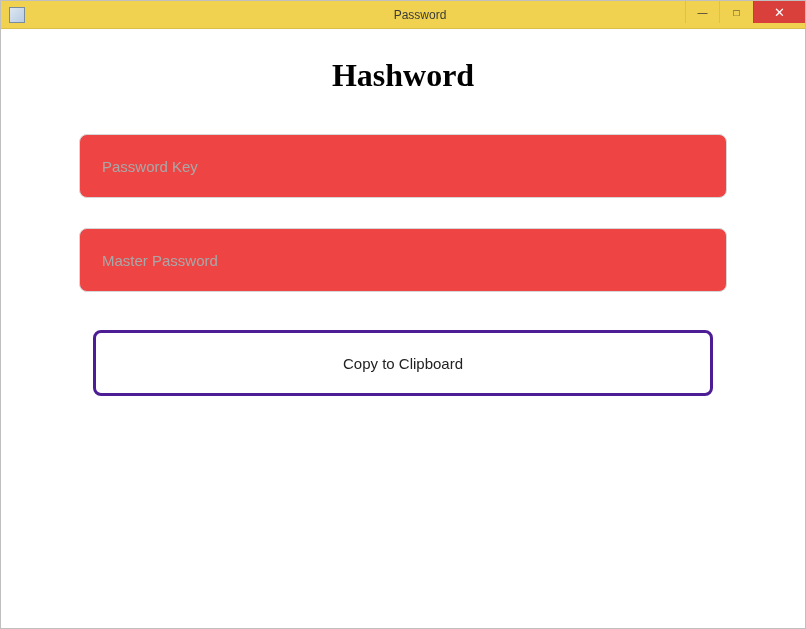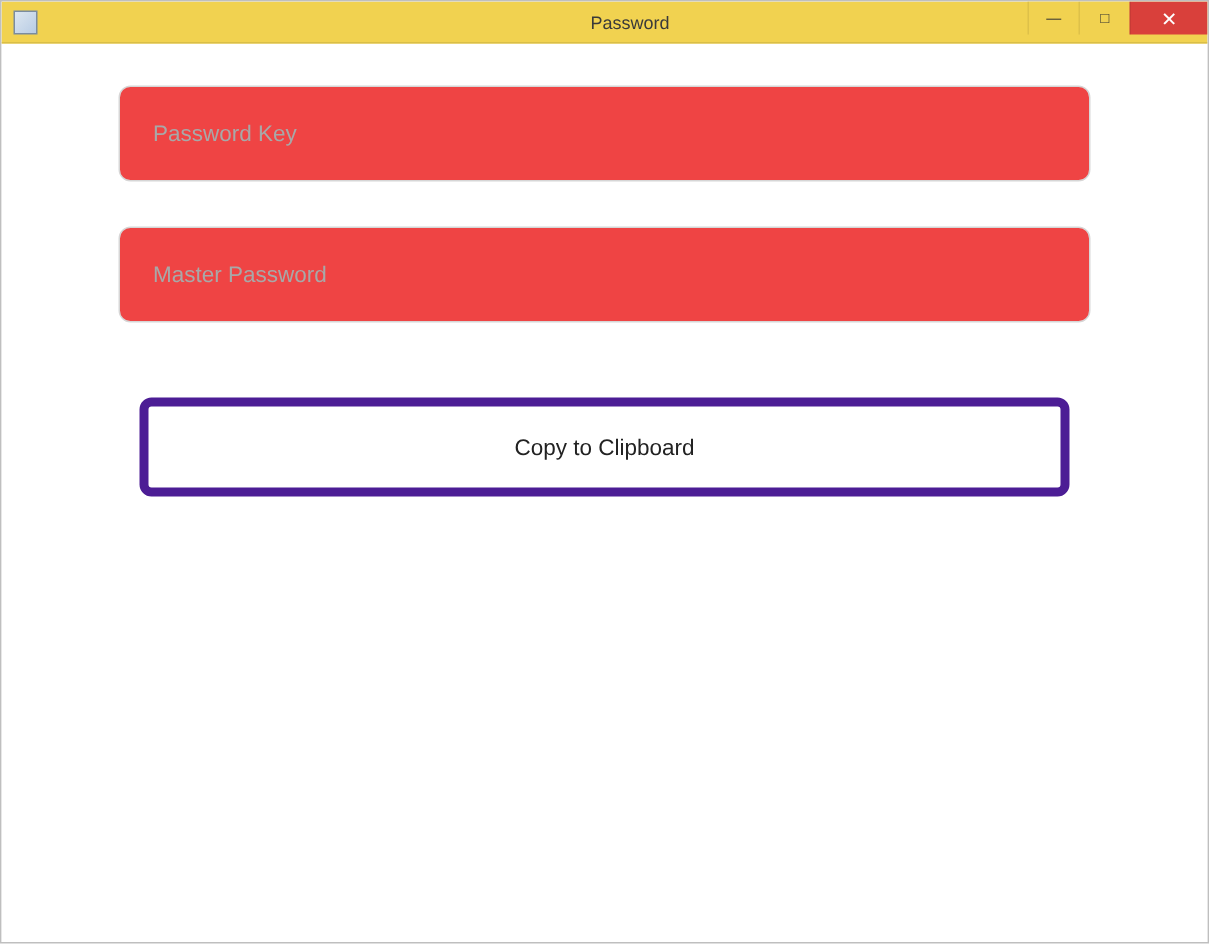--- a/index.html
+++ b/index.html
@@ -97,22 +97,22 @@
       outline: none;
       background: #ef4444;
     }
     .text-input::placeholder {
       color: #a8a8a8;
     }
     .copy-btn {
       display: block;
       width: 620px;
       height: 66px;
-      margin: 20px auto 0 auto;
-      border: 6px solid #4c1d95;
+      margin: 8px auto 0 auto;
+      border: 3px solid #4c1d95;
       border-radius: 8px;
       background: #fff;
       font-size: 15px;
       font-family: Arial, sans-serif;
       color: #222;
       cursor: pointer;
     }
   </style>
 </head>
 <body>
@@ -121,19 +121,20 @@
   <span class="titlebar-icon"></span>
   <span class="titlebar-title">Password</span>
   <div class="window-controls">
     <div class="win-btn min">—</div>
     <div class="win-btn max">□</div>
     <div class="win-btn close">✕</div>
   </div>
 </div>
 
 <div class="content">
+  <h1 class="app-title">Hashword</h1>
 
   <div class="form-wrap">
     <input type="text" class="text-input" placeholder="Password Key" style="">
     <input type="password" class="text-input" placeholder="Master Password" style="">
     <button class="copy-btn">Copy to Clipboard</button>
   </div>
 </div>
 
 </body></html>

